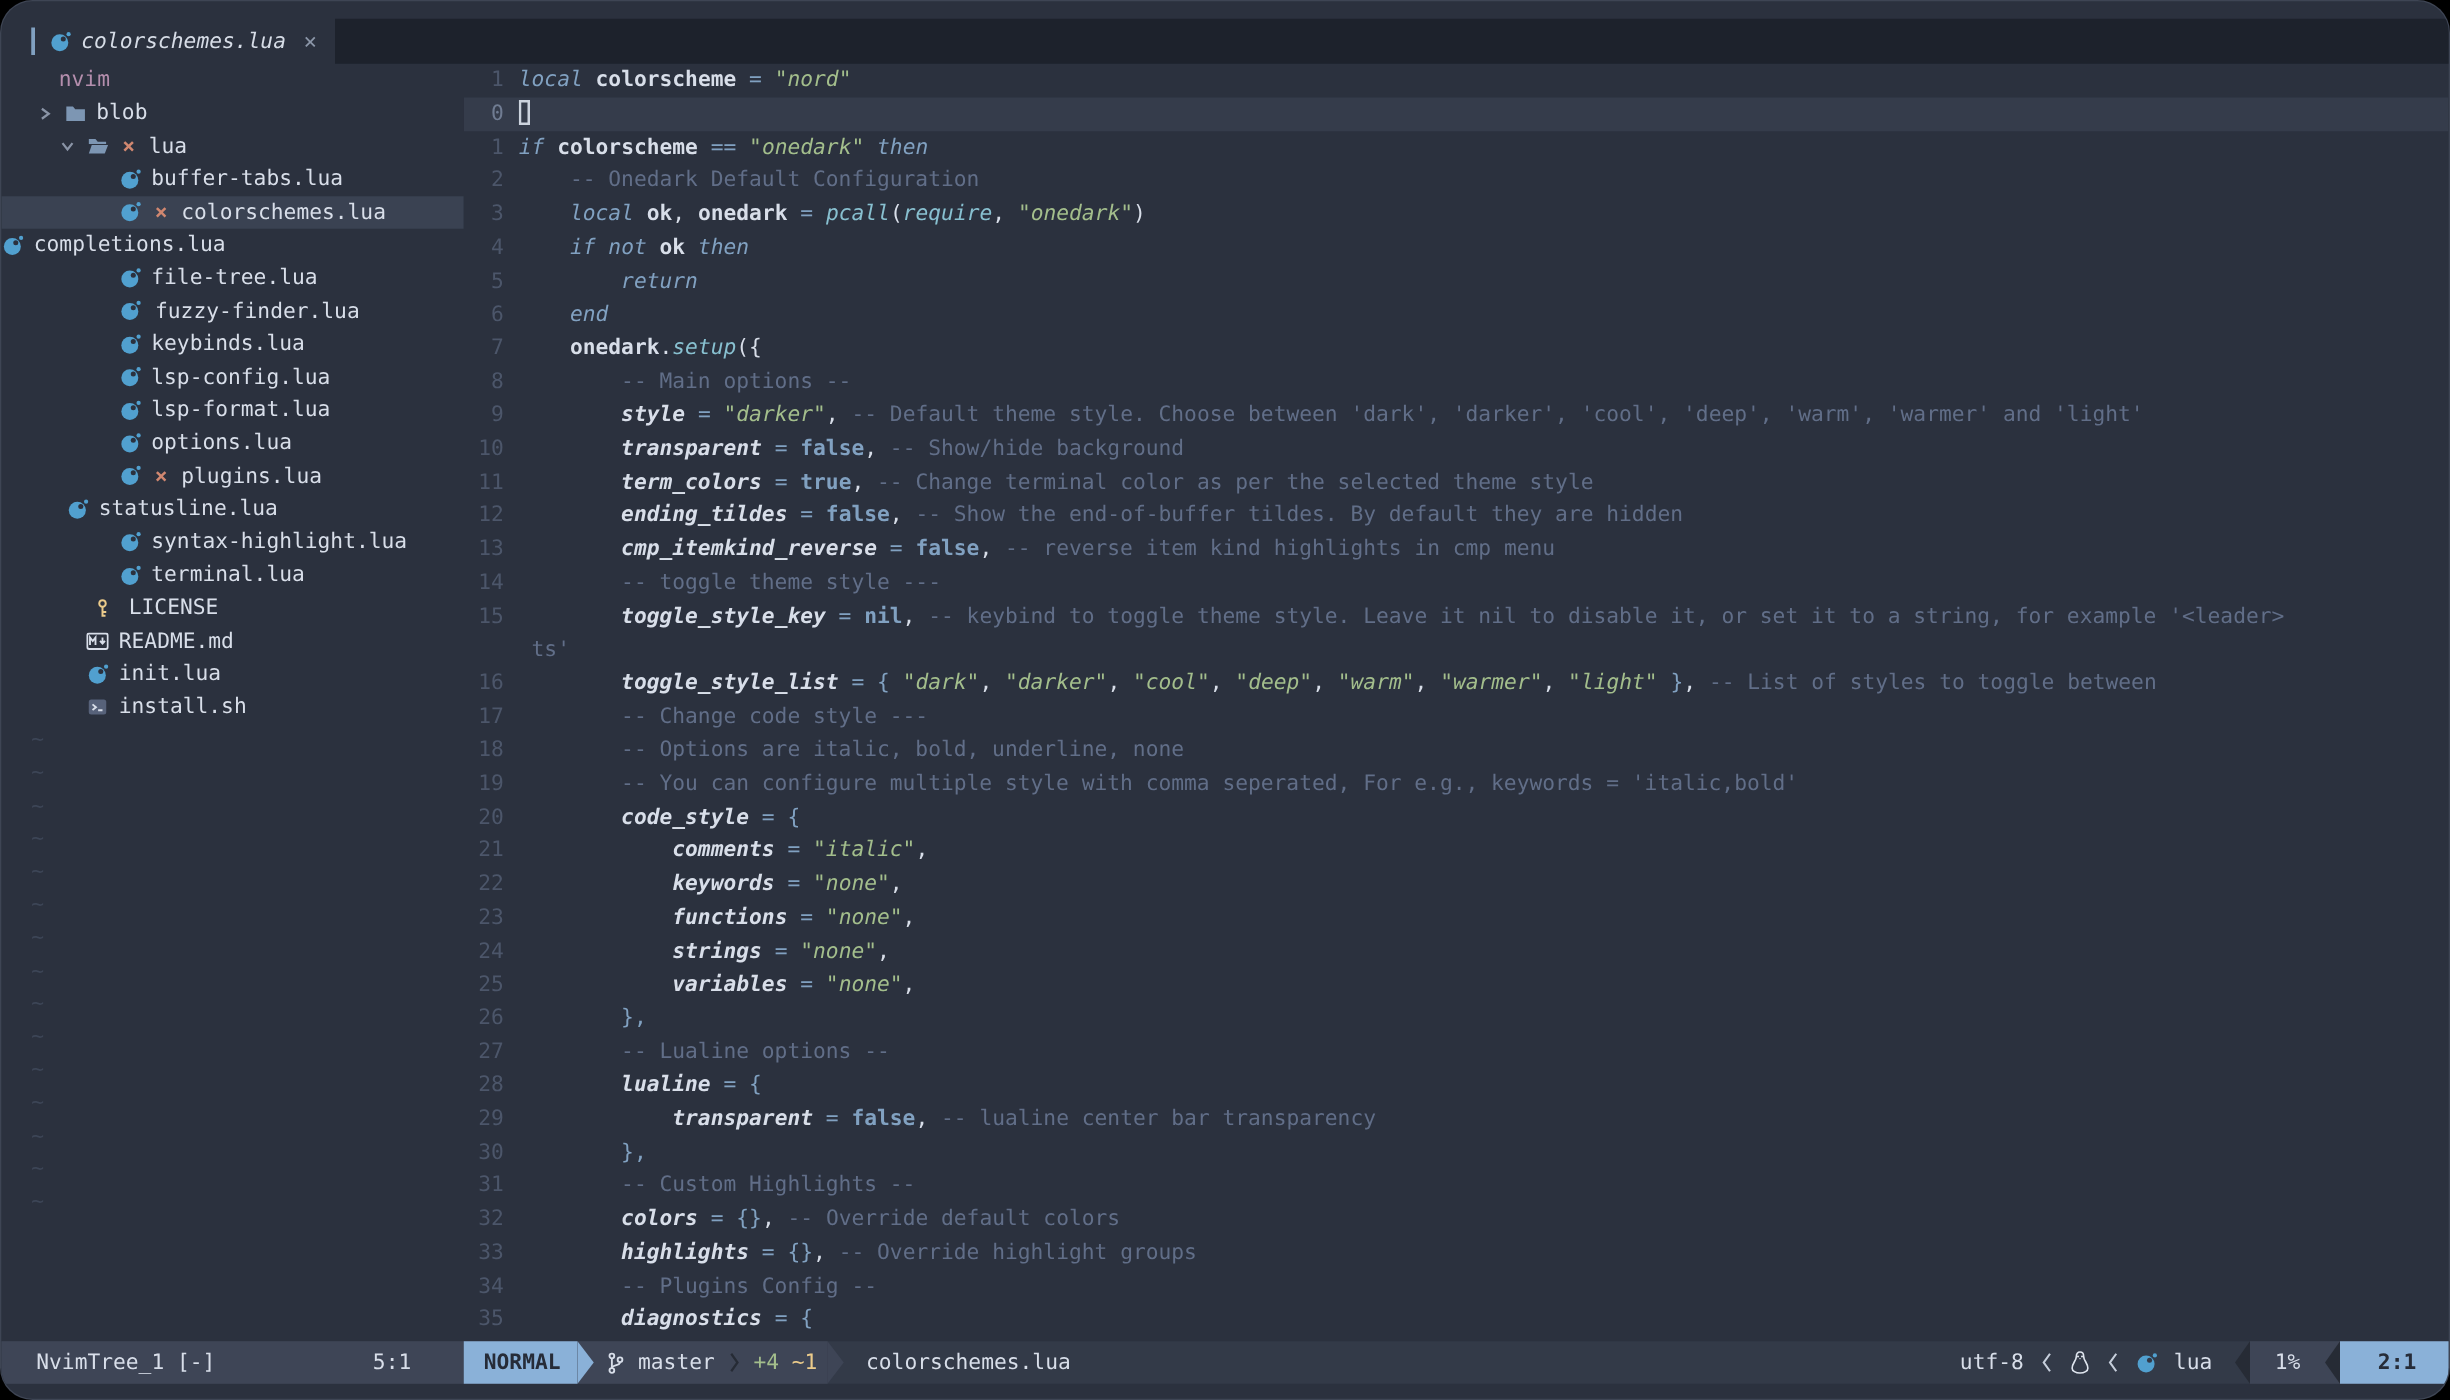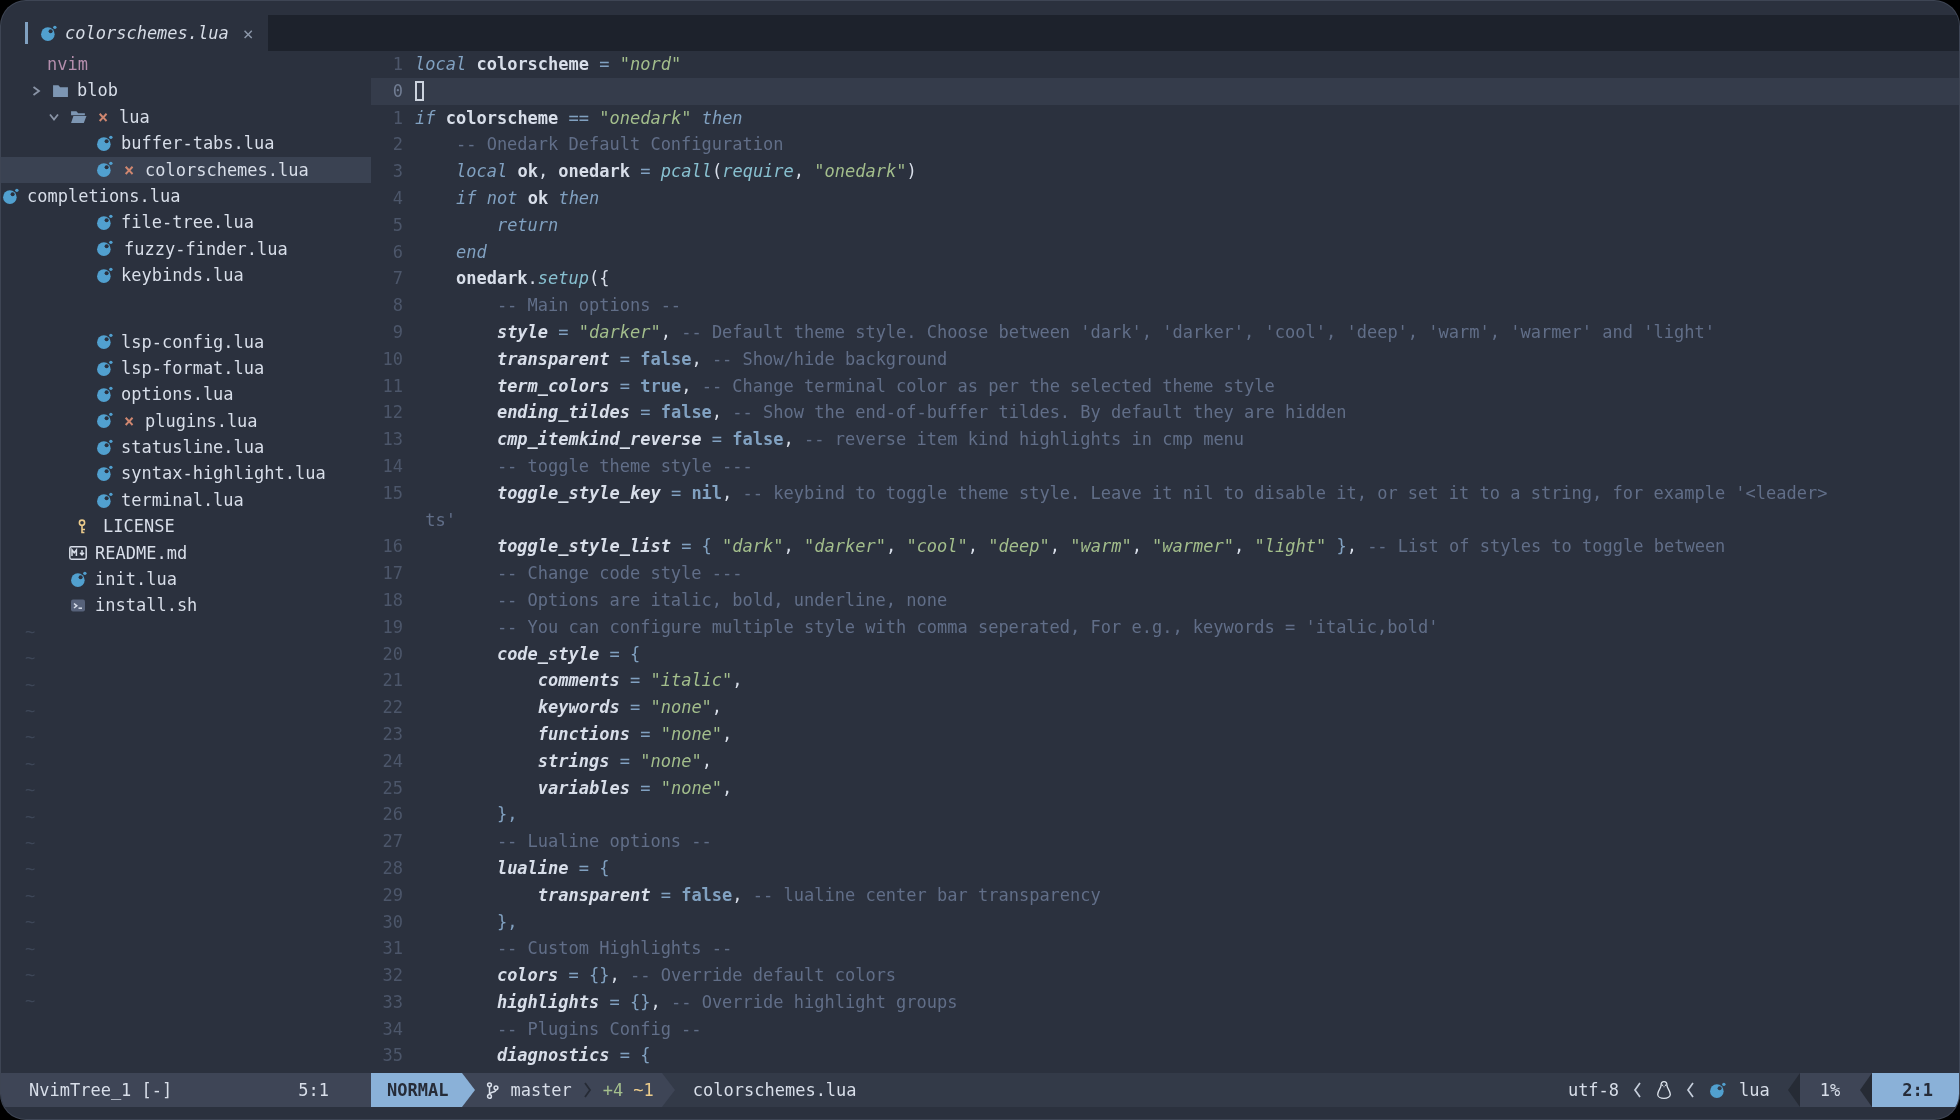--- a/index.html
+++ b/index.html
@@ -175,21 +175,21 @@
         <div class="tree-row" style="padding-left: 94px;">
           <span class="tr-icon icon">
             <svg width="17" height="17" viewBox="0 0 16 16">
               <circle cx="7.4" cy="8.6" r="6.4" fill="#51a0cf"></circle>
               <circle cx="10" cy="5.8" r="1.9" fill="#2b313e"></circle>
               <circle cx="14" cy="2.2" r="1.6" fill="#51a0cf"></circle>
             </svg>
           </span>
           <span class="tree-label">keybinds.lua</span>
         </div>
-        <div class="tree-row" style="padding-left: 94px; margin-top: 40px;">
+        <div class="tree-row" style="padding-left: 94px;">
           <span class="tr-icon icon">
             <svg width="17" height="17" viewBox="0 0 16 16">
               <circle cx="7.4" cy="8.6" r="6.4" fill="#51a0cf"></circle>
               <circle cx="10" cy="5.8" r="1.9" fill="#2b313e"></circle>
               <circle cx="14" cy="2.2" r="1.6" fill="#51a0cf"></circle>
             </svg>
           </span>
           <span class="tree-label">lsp-config.lua</span>
         </div>
         <div class="tree-row" style="padding-left: 94px;">
@@ -216,21 +216,21 @@
           <span class="tr-icon icon">
             <svg width="17" height="17" viewBox="0 0 16 16">
               <circle cx="7.4" cy="8.6" r="6.4" fill="#51a0cf"></circle>
               <circle cx="10" cy="5.8" r="1.9" fill="#2b313e"></circle>
               <circle cx="14" cy="2.2" r="1.6" fill="#51a0cf"></circle>
             </svg>
           </span>
           <span class="git-mark">×</span>
           <span class="tree-label">plugins.lua</span>
         </div>
-        <div class="tree-row" style="padding-left: 94px;">
+        <div class="tree-row" style="padding-left: 52px;">
           <span class="tr-icon icon">
             <svg width="17" height="17" viewBox="0 0 16 16">
               <circle cx="7.4" cy="8.6" r="6.4" fill="#51a0cf"></circle>
               <circle cx="10" cy="5.8" r="1.9" fill="#2b313e"></circle>
               <circle cx="14" cy="2.2" r="1.6" fill="#51a0cf"></circle>
             </svg>
           </span>
           <span class="tree-label">statusline.lua</span>
         </div>
         <div class="tree-row" style="padding-left: 94px;">

